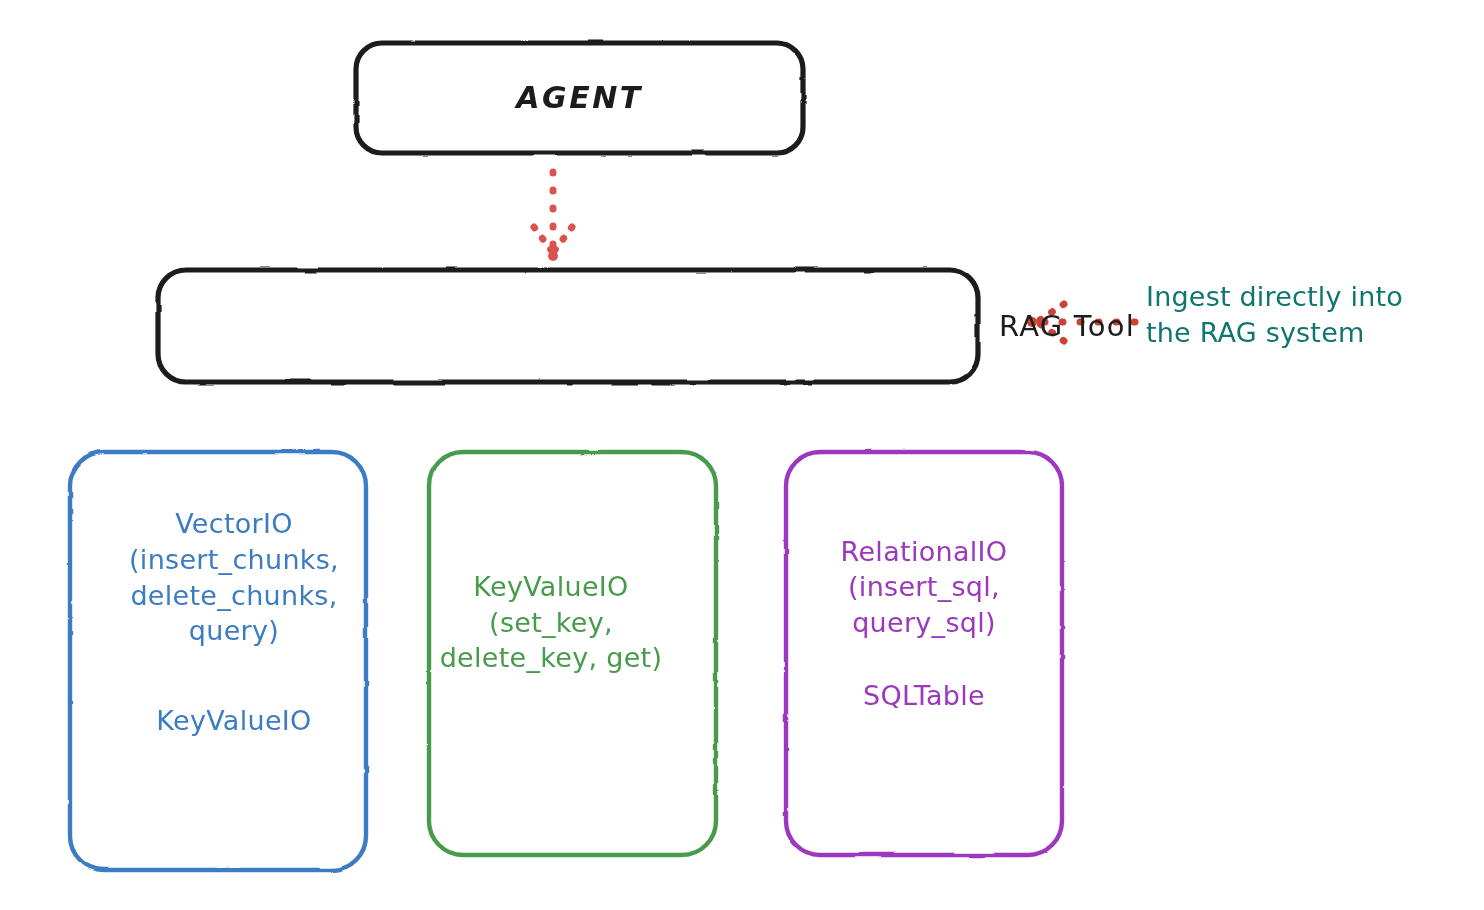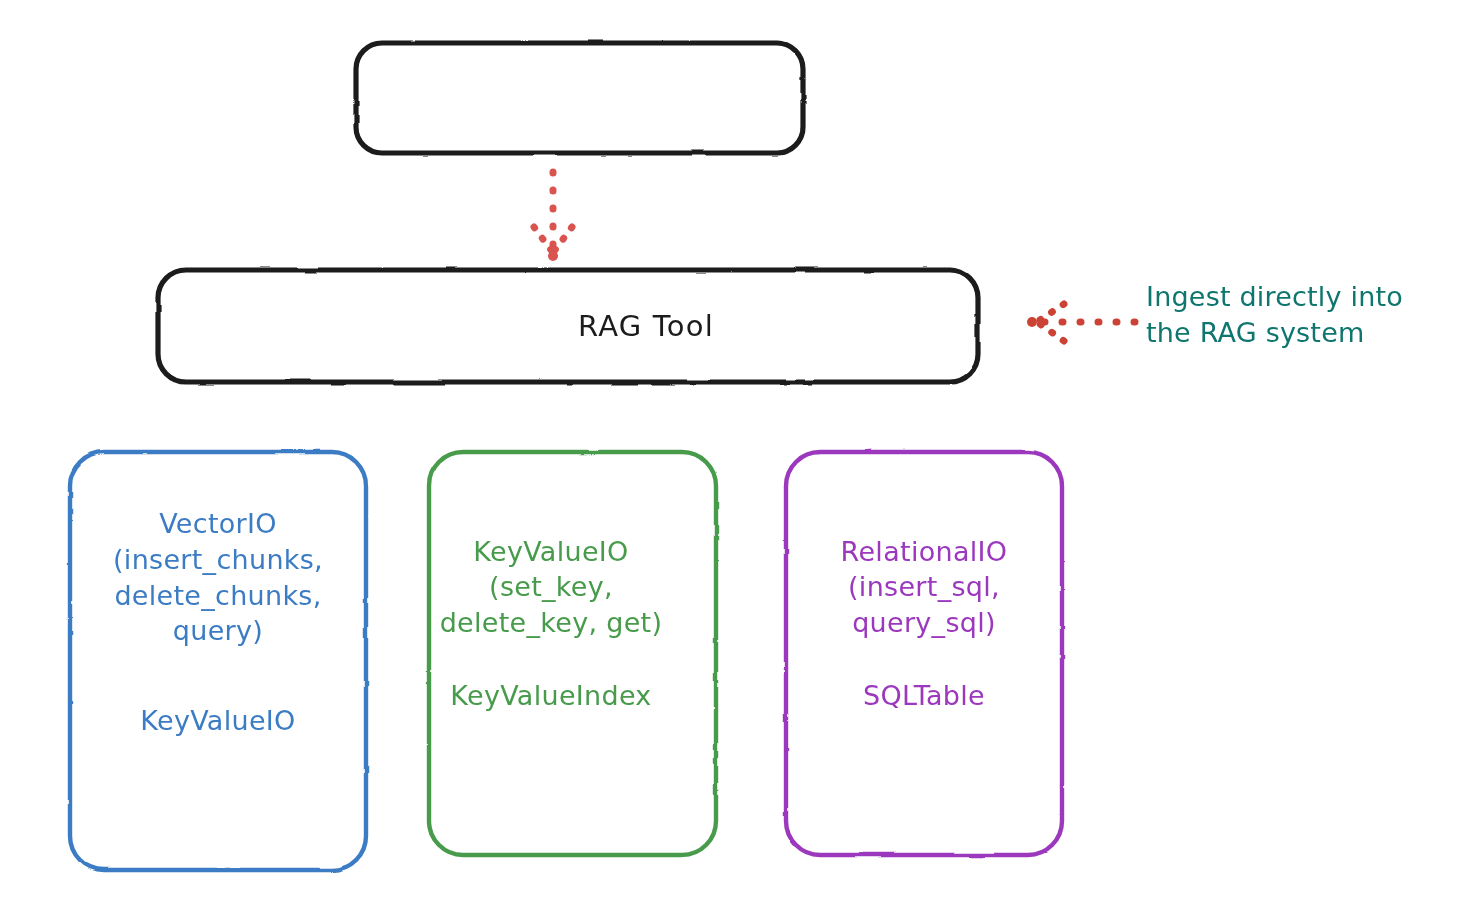--- a/index.html
+++ b/index.html
@@ -60,32 +60,33 @@
     letter-spacing: 2.5px;
     color: #1c1c1c;
   }
 
   
   #rag-tool-node {
     left: 157px;
     top: 269px;
     width: 978px;
     height: 114px;
+    align-items: flex-end;
   }
   #rag-tool-node .node-label {
     font-family: "DejaVu Sans", sans-serif;
     font-size: 29px;
     font-weight: 500;
     letter-spacing: 1.2px;
     color: #1c1c1c;
   }
 
   
   #vectorio-node {
-    left: 68px;
+    left: 84px;
     top: 450px;
     width: 300px;
     height: 396px;
     gap: 16px;
   }
   #keyvalueio-node {
     left: 427px;
     top: 450px;
     width: 248px;
     height: 407px;
@@ -190,38 +191,40 @@
 
     <g>
       <line x1="1135" y1="322" x2="1044" y2="322" stroke="#cb4335" stroke-width="7" stroke-linecap="round" stroke-dasharray="1 17"></line>
 
       <line x1="1064" y1="304" x2="1040" y2="320" stroke="#cb4335" stroke-width="7" stroke-linecap="round" stroke-dasharray="1 13"></line>
       <line x1="1064" y1="341" x2="1040" y2="324" stroke="#cb4335" stroke-width="7" stroke-linecap="round" stroke-dasharray="1 13"></line>
       <circle cx="1032" cy="322" r="5" fill="#cb4335"></circle>
     </g>
   </svg>
 
+  <div class="node" id="agent-node">
+    <div class="node-label">AGENT</div>
+  </div>
 
   <div class="node" id="rag-tool-node">
     <div class="node-label">RAG Tool</div>
   </div>
 
   <div class="node api-node" id="vectorio-node">
     <div class="api-text">VectorIO
 (insert_chunks,
 delete_chunks,
 query)</div>
     <div class="api-index">KeyValueIO</div>
   </div>
 
   <div class="node api-node" id="keyvalueio-node">
     <div class="api-text">KeyValueIO
 (set_key,
 delete_key, get)</div>
-    <div class="api-index">KeyValueIndex</div>
   </div>
 
   <div class="node api-node" id="relationalio-node">
     <div class="api-text">RelationalIO
 (insert_sql,
 query_sql)</div>
     <div class="api-index">SQLTable</div>
   </div>
 
   <div id="ingest-annotation">Ingest directly into

